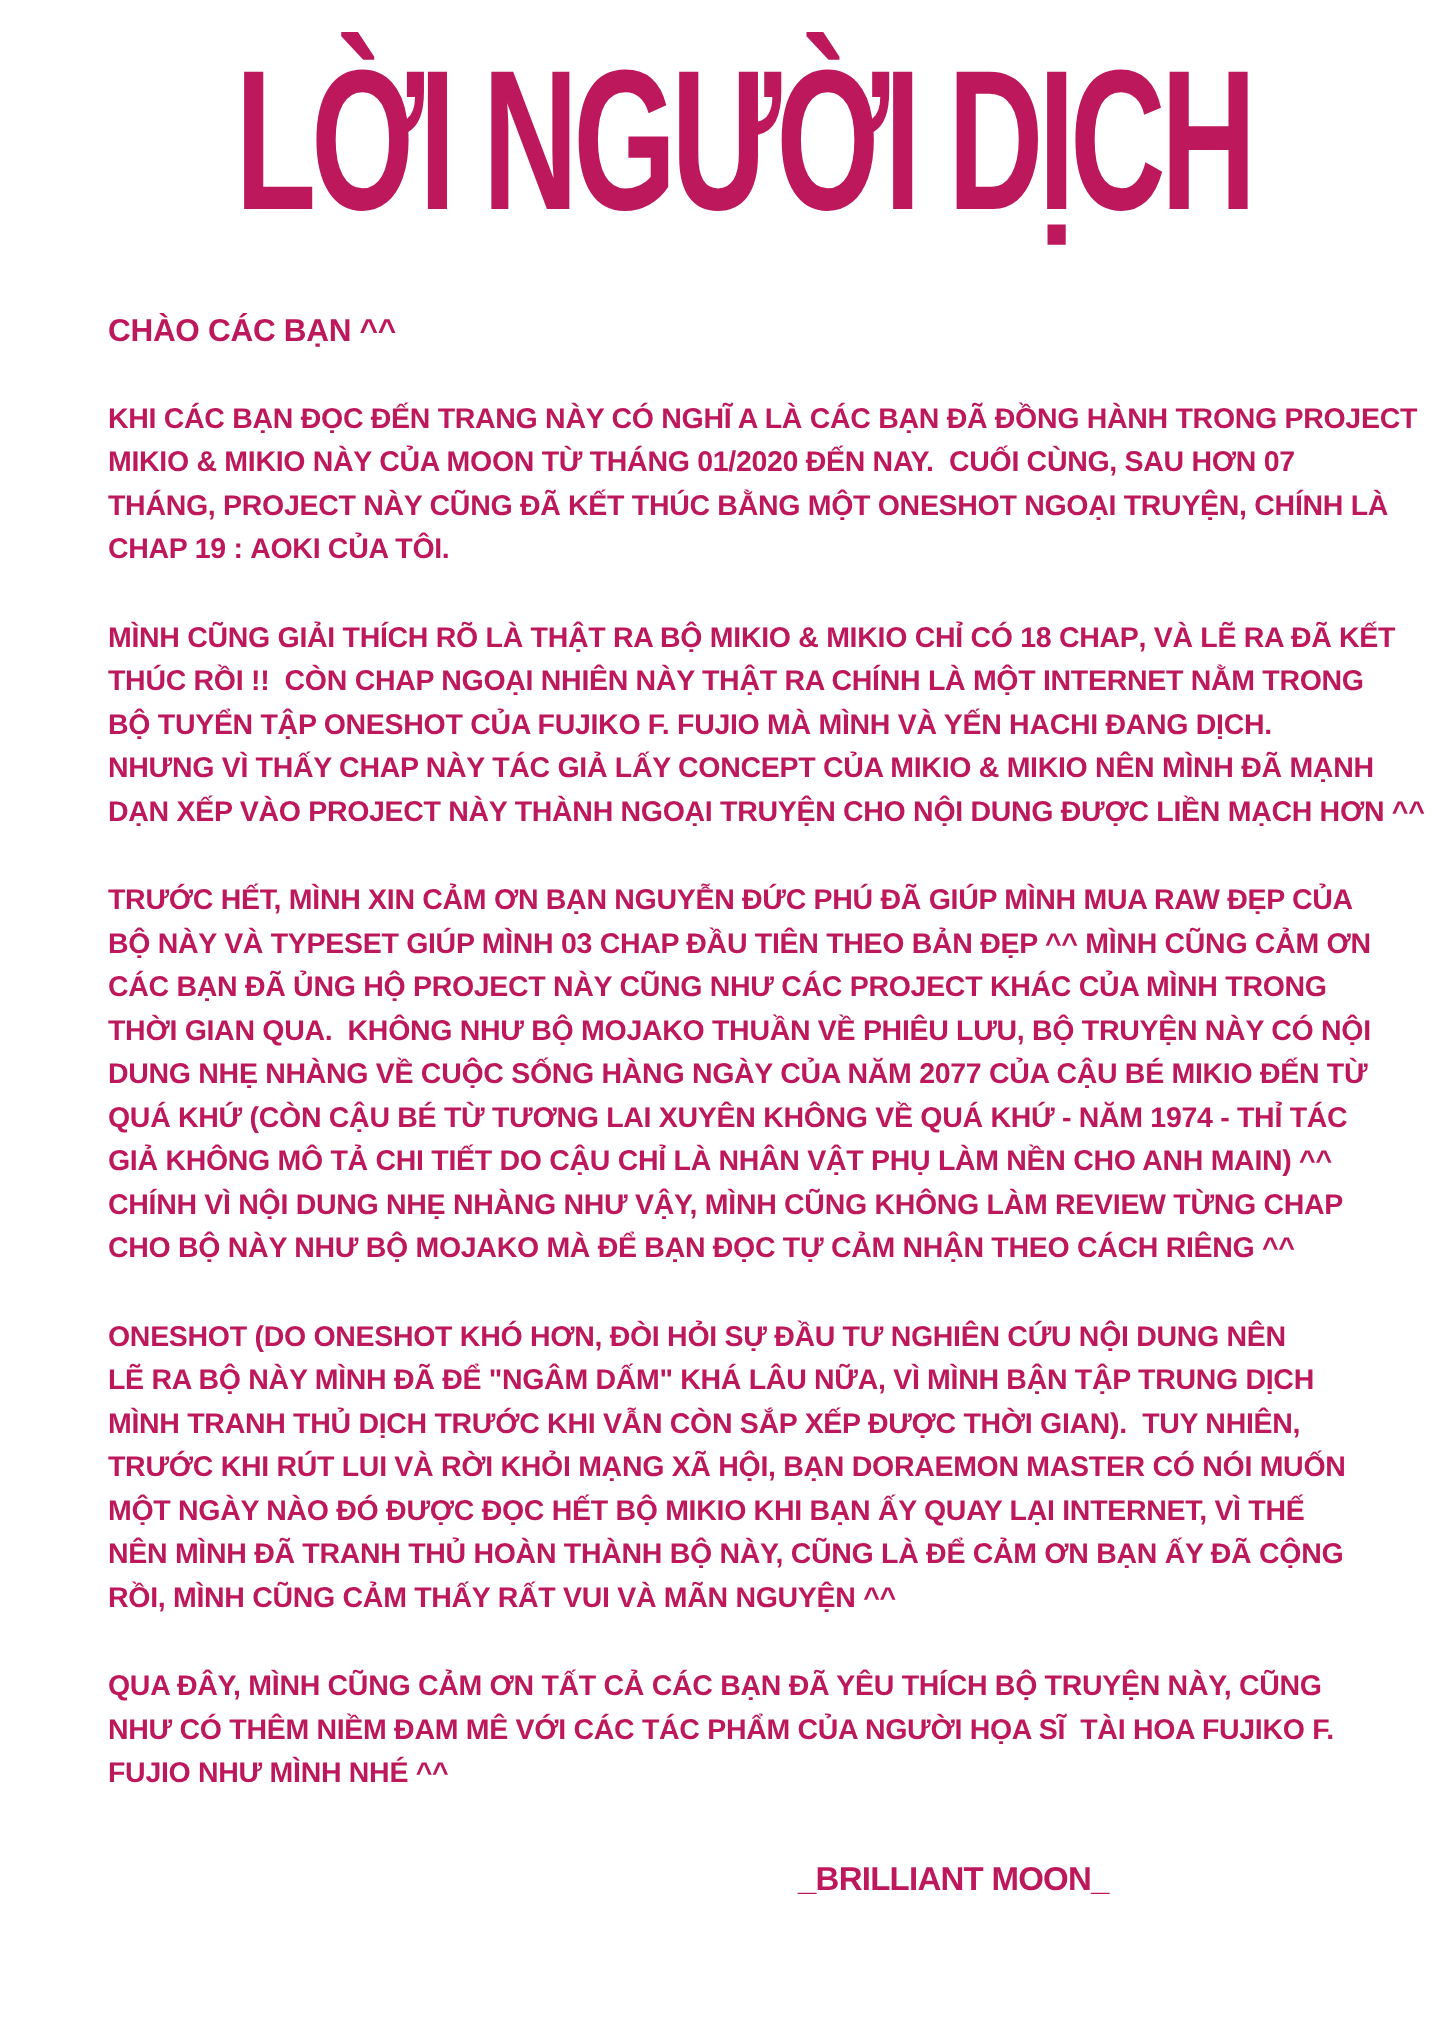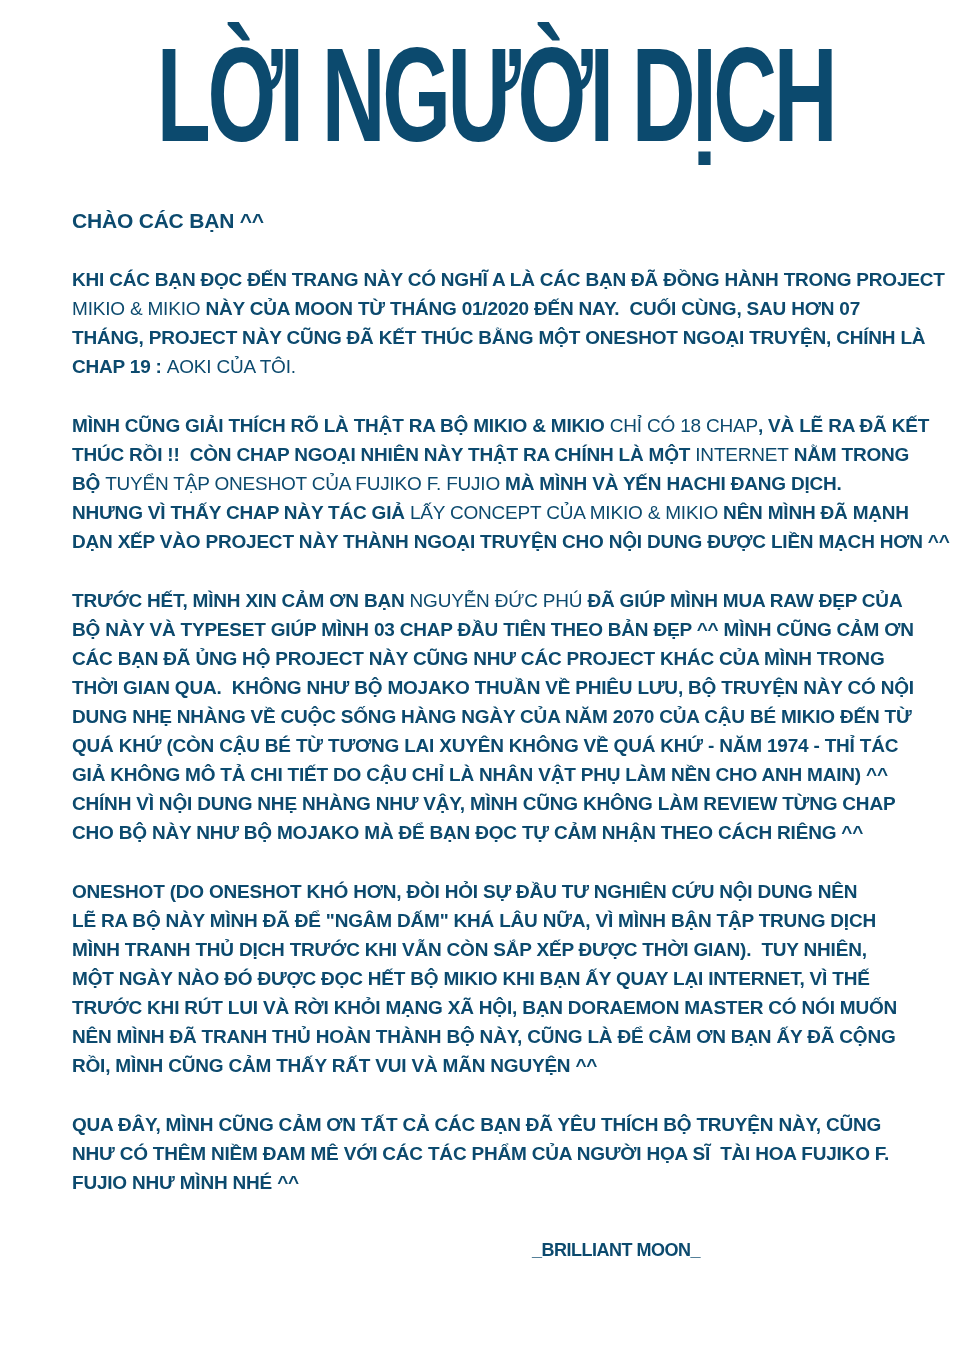--- a/index.html
+++ b/index.html
@@ -48,35 +48,35 @@
     margin-top: 30px;
   }
   .line {
     font-size: 19px;
     font-weight: 600;
     letter-spacing: -0.2px;
     line-height: 29px;
     white-space: pre;
   }
   .line b {
-    font-weight: 400;
+    font-weight: 700;
   }
   .signature {
     margin-top: 43px;
     padding-left: 460px;
-    font-size: 18px;
+    font-size: 22px;
     font-weight: bold;
     letter-spacing: -0.5px;
     white-space: pre;
   }
 </style>
 </head>
 <body>
 
-<div class="page" style="background: rgb(255, 255, 255); color: #0c4a6e;">
+<div class="page" style="background: rgb(255, 255, 255); color: #be185d;">
   <div class="inner">
 
     <div class="title-wrap">
       <span class="title">LỜI NGƯỜI DỊCH</span>
     </div>
 
     <div class="greeting">CHÀO CÁC BẠN ^^</div>
 
     <div class="paragraphs">
         <div class="paragraph">
@@ -90,32 +90,32 @@
           <div class="line"><span>THÚC RỒI !!  CÒN CHAP NGOẠI NHIÊN NÀY THẬT RA CHÍNH LÀ MỘT </span><b>INTERNET</b><span> NẰM TRONG</span></div>
           <div class="line"><span>BỘ </span><b>TUYỂN TẬP ONESHOT CỦA FUJIKO F. FUJIO</b><span> MÀ MÌNH VÀ YẾN HACHI ĐANG DỊCH.</span></div>
           <div class="line"><span>NHƯNG VÌ THẤY CHAP NÀY TÁC GIẢ </span><b>LẤY CONCEPT CỦA MIKIO &amp; MIKIO</b><span> NÊN MÌNH ĐÃ MẠNH</span></div>
           <div class="line"><span>DẠN XẾP VÀO PROJECT NÀY THÀNH NGOẠI TRUYỆN CHO NỘI DUNG ĐƯỢC LIỀN MẠCH HƠN ^^</span></div>
         </div>
         <div class="paragraph">
           <div class="line"><span>TRƯỚC HẾT, MÌNH XIN CẢM ƠN BẠN </span><b>NGUYỄN ĐỨC PHÚ</b><span> ĐÃ GIÚP MÌNH MUA RAW ĐẸP CỦA</span></div>
           <div class="line"><span>BỘ NÀY VÀ TYPESET GIÚP MÌNH 03 CHAP ĐẦU TIÊN THEO BẢN ĐẸP ^^ MÌNH CŨNG CẢM ƠN</span></div>
           <div class="line"><span>CÁC BẠN ĐÃ ỦNG HỘ PROJECT NÀY CŨNG NHƯ CÁC PROJECT KHÁC CỦA MÌNH TRONG</span></div>
           <div class="line"><span>THỜI GIAN QUA.  KHÔNG NHƯ BỘ MOJAKO THUẦN VỀ PHIÊU LƯU, BỘ TRUYỆN NÀY CÓ NỘI</span></div>
-          <div class="line"><span>DUNG NHẸ NHÀNG VỀ CUỘC SỐNG HÀNG NGÀY CỦA NĂM 2070 CỦA CẬU BÉ MIKIO ĐẾN TỪ</span></div>
+          <div class="line"><span>DUNG NHẸ NHÀNG VỀ CUỘC SỐNG HÀNG NGÀY CỦA NĂM 2077 CỦA CẬU BÉ MIKIO ĐẾN TỪ</span></div>
           <div class="line"><span>QUÁ KHỨ (CÒN CẬU BÉ TỪ TƯƠNG LAI XUYÊN KHÔNG VỀ QUÁ KHỨ - NĂM 1974 - THỈ TÁC</span></div>
           <div class="line"><span>GIẢ KHÔNG MÔ TẢ CHI TIẾT DO CẬU CHỈ LÀ NHÂN VẬT PHỤ LÀM NỀN CHO ANH MAIN) ^^</span></div>
           <div class="line"><span>CHÍNH VÌ NỘI DUNG NHẸ NHÀNG NHƯ VẬY, MÌNH CŨNG KHÔNG LÀM REVIEW TỪNG CHAP</span></div>
           <div class="line"><span>CHO BỘ NÀY NHƯ BỘ MOJAKO MÀ ĐỂ BẠN ĐỌC TỰ CẢM NHẬN THEO CÁCH RIÊNG ^^</span></div>
         </div>
         <div class="paragraph">
           <div class="line"><span>ONESHOT (DO ONESHOT KHÓ HƠN, ĐÒI HỎI SỰ ĐẦU TƯ NGHIÊN CỨU NỘI DUNG NÊN</span></div>
           <div class="line"><span>LẼ RA BỘ NÀY MÌNH ĐÃ ĐỂ "NGÂM DẤM" KHÁ LÂU NỮA, VÌ MÌNH BẬN TẬP TRUNG DỊCH</span></div>
           <div class="line"><span>MÌNH TRANH THỦ DỊCH TRƯỚC KHI VẪN CÒN SẮP XẾP ĐƯỢC THỜI GIAN).  TUY NHIÊN,</span></div>
+          <div class="line"><span>TRƯỚC KHI RÚT LUI VÀ RỜI KHỎI MẠNG XÃ HỘI, BẠN DORAEMON MASTER CÓ NÓI MUỐN</span></div>
           <div class="line"><span>MỘT NGÀY NÀO ĐÓ ĐƯỢC ĐỌC HẾT BỘ MIKIO KHI BẠN ẤY QUAY LẠI INTERNET, VÌ THẾ</span></div>
-          <div class="line"><span>TRƯỚC KHI RÚT LUI VÀ RỜI KHỎI MẠNG XÃ HỘI, BẠN DORAEMON MASTER CÓ NÓI MUỐN</span></div>
           <div class="line"><span>NÊN MÌNH ĐÃ TRANH THỦ HOÀN THÀNH BỘ NÀY, CŨNG LÀ ĐỂ CẢM ƠN BẠN ẤY ĐÃ CỘNG</span></div>
           <div class="line"><span>RỒI, MÌNH CŨNG CẢM THẤY RẤT VUI VÀ MÃN NGUYỆN ^^</span></div>
         </div>
         <div class="paragraph">
           <div class="line"><span>QUA ĐÂY, MÌNH CŨNG CẢM ƠN TẤT CẢ CÁC BẠN ĐÃ YÊU THÍCH BỘ TRUYỆN NÀY, CŨNG</span></div>
           <div class="line"><span>NHƯ CÓ THÊM NIỀM ĐAM MÊ VỚI CÁC TÁC PHẨM CỦA NGƯỜI HỌA SĨ  TÀI HOA FUJIKO F.</span></div>
           <div class="line"><span>FUJIO NHƯ MÌNH NHÉ ^^</span></div>
         </div>
       </div>
 

